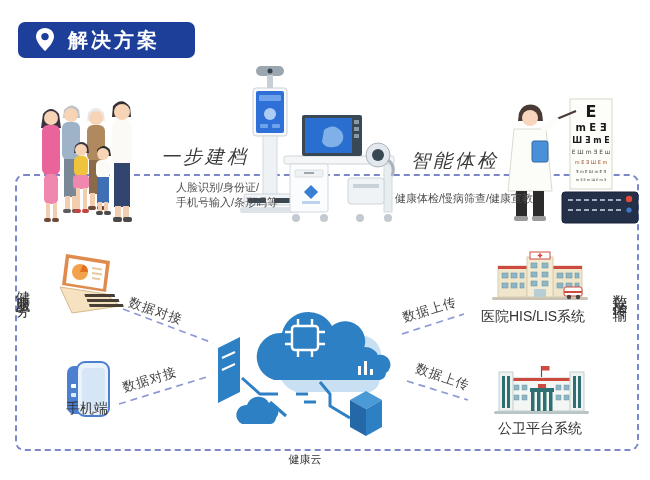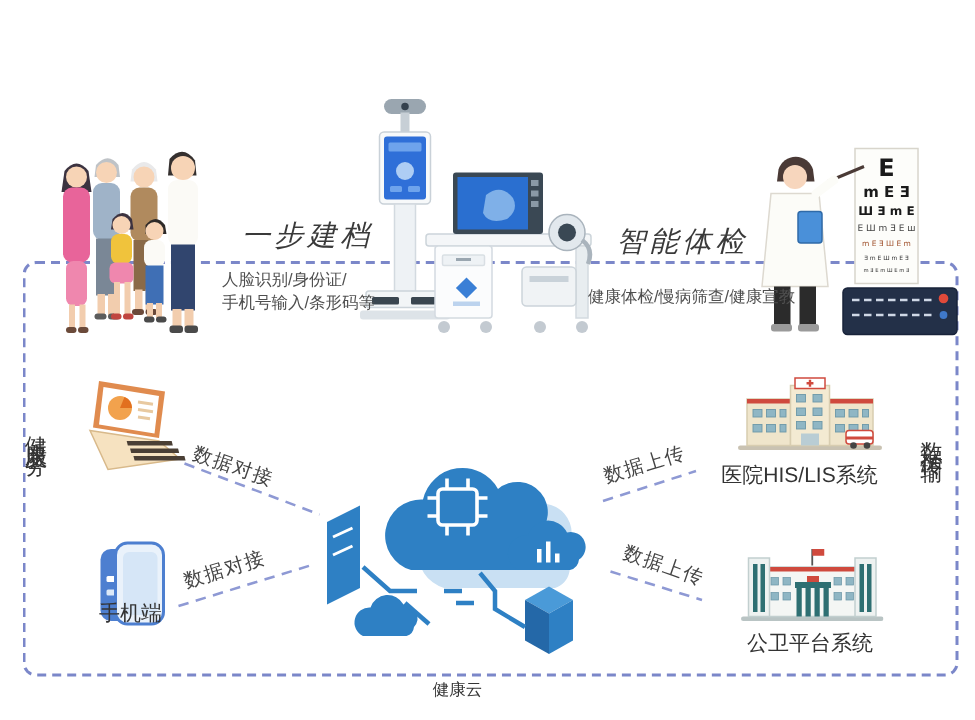--- a/index.html
+++ b/index.html
@@ -15,30 +15,37 @@
 
   
   .boundary{position:absolute;left:15px;top:174px;width:620px;height:273px;
     border:2px dashed var(--dash-border,#7b87c9);border-radius:9px;z-index:1;}
 
   .layer{position:absolute;left:0;top:0;width:650px;height:480px;z-index:2;}
   .content{z-index:3;}
 
   .abs{position:absolute;}
   .section-title{font-size:19px;color:var(--title-text,#3a3a3a);letter-spacing:3px;font-weight:500;white-space:nowrap;font-style:italic;}
-  .caption{font-size:11px;color:var(--caption-text,#4f4f4f);line-height:15px;white-space:nowrap;}
+  .caption{font-size:11px;color:var(--caption-text,#4f4f4f);line-height:15px;white-space:nowrap;margin-left:28px;}
   .node-label{font-size:14px;color:#333;text-align:center;white-space:nowrap;}
   .conn-label{font-size:13px;color:#444;letter-spacing:1px;white-space:nowrap;transform-origin:0 50%;}
   .v-label{writing-mode:vertical-rl;font-size:15px;color:#333;letter-spacing:4px;white-space:nowrap;}
 </style>
 </head>
 <body>
 
 <div class="canvas">
 
+  <div class="badge">
+    <svg class="pin" viewBox="0 0 22 26">
+      <path d="M11 1 C5.8 1 2 4.9 2 9.7 c0 6 9 14.3 9 14.3 s9 -8.3 9 -14.3 C20 4.9 16.2 1 11 1 z" fill="#ffffff"></path>
+      <circle cx="11" cy="9.6" r="3.7" fill="#1d3f99"></circle>
+    </svg>
+    <span class="badge-text">解决方案</span>
+  </div>
 
   <div class="boundary"></div>
 
   <svg class="layer" viewBox="0 0 650 480">
     <g stroke="var(--connector,#8e99d4)" stroke-width="1.7" stroke-dasharray="7 5" fill="none">
       <path d="M123,309 L213,343"></path>
       <path d="M119,404 L210,376"></path>
       <path d="M402,334 L464,314"></path>
       <path d="M407,381 L468,400"></path>
     </g>
@@ -182,21 +189,21 @@
       <path d="M68,115 l5,0 M76,115 l5,0 M84,115 l5,0 M92,115 l5,0 M100,115 l5,0 M108,115 l5,0 M116,115 l5,0"></path>
     </g>
   </svg>
 
   <div class="abs content section-title" style="left:161px;top:144px;">一步建档</div>
   <div class="abs content caption" style="left:148px;top:180px;">
     <div>人脸识别/身份证/</div>
     <div>手机号输入/条形码等</div>
   </div>
   <div class="abs content section-title" style="left:411px;top:148px;">智能体检</div>
-  <div class="abs content caption" style="left:392px;top:191px;">健康体检/慢病筛查/健康宣教</div>
+  <div class="abs content caption" style="left:367px;top:191px;">健康体检/慢病筛查/健康宣教</div>
 
   <div class="abs content v-label" style="left:13px;top:279px;">健康服务</div>
   <div class="abs content v-label" style="left:610px;top:283px;">数据传输</div>
 
   <svg class="abs content" style="left:52px;top:252px;width:72px;height:64px;" viewBox="0 0 72 64">
     <path d="M14,2 L58,9 L54,40 L10,33 z" fill="#e08b4e"></path>
     <path d="M17,6 L54,12 L51,37 L14,31 z" fill="#ffffff"></path>
     <circle cx="28" cy="20" r="8" fill="#f2a24d"></circle>
     <path d="M28,20 L36,20 A8,8 0 0 0 31,12.6 z" fill="#e2701f"></path>
     <path d="M40,16 l10,1.5 M40,21 l10,1.5 M40,26 l8,1.2" stroke="#e8c9a0" stroke-width="2"></path>

